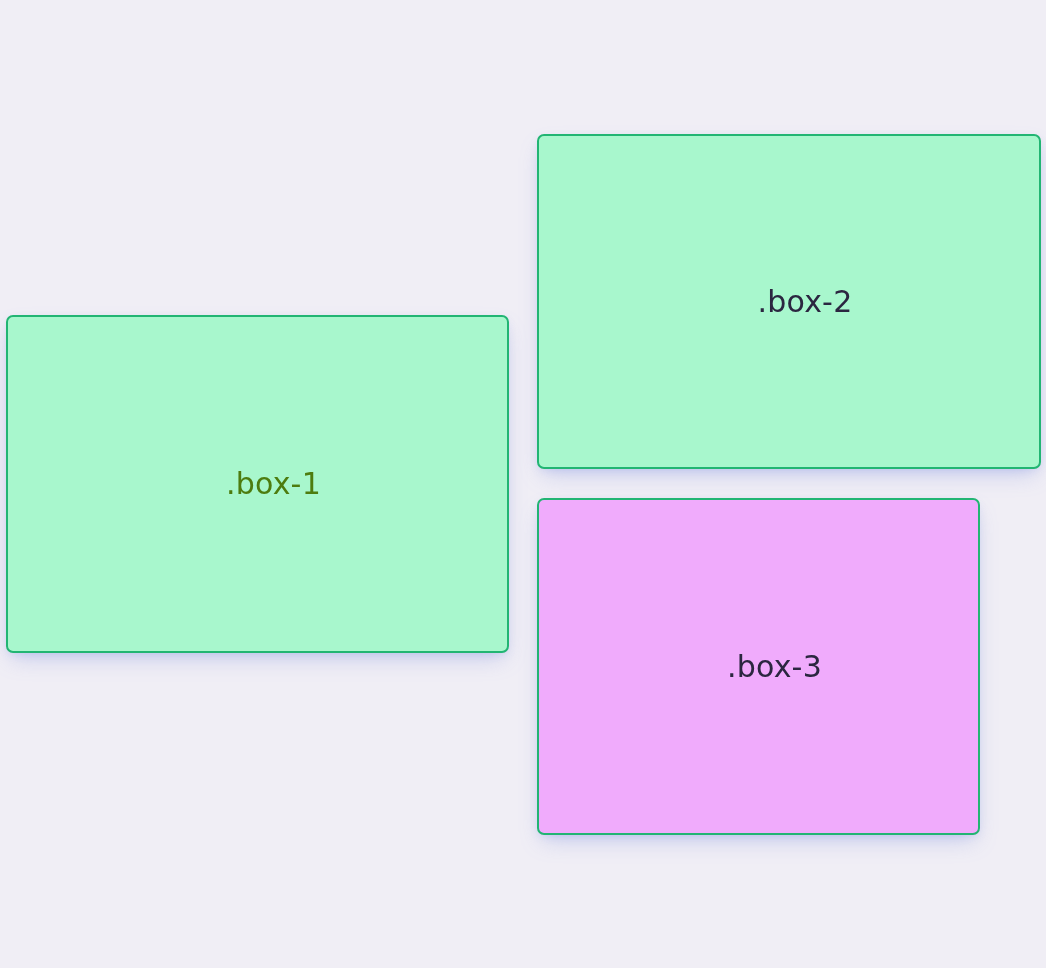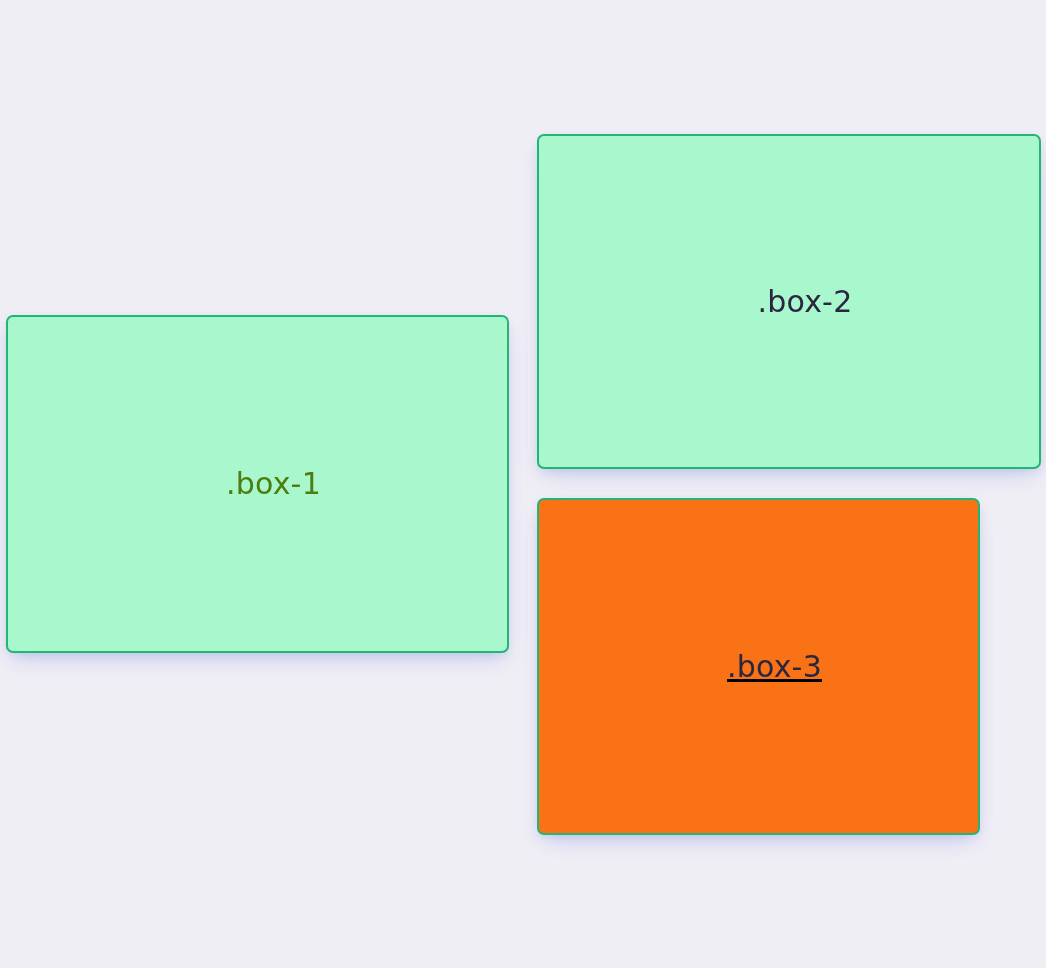--- a/index.html
+++ b/index.html
@@ -76,17 +76,17 @@
 <div id="canvas" style="background: rgb(240, 238, 245); width: 1046px; height: 968px;">
 
   <div class="box" id="box-1" style="left: 6px; top: 315px; width: 503px; height: 338px; background: rgb(168, 247, 205); border-color: rgb(34, 181, 115);">
     <span class="box-label" style="color: #4d7c0f;">.box-1</span>
   </div>
 
   <div class="box" id="box-2" style="left: 537px; top: 134px; width: 504px; height: 335px; background: rgb(168, 247, 205); border-color: rgb(34, 181, 115);">
     <span class="box-label" style="color: rgb(43, 38, 64);">.box-2</span>
   </div>
 
-  <div class="box" id="box-3" style="left: 537px; top: 498px; width: 443px; height: 337px; background: #f97316; border-color: rgb(34, 181, 115); text-decoration: underline;">
+  <div class="box" id="box-3" style="left: 537px; top: 498px; width: 443px; height: 337px; background: #f0abfc; border-color: rgb(34, 181, 115);">
     <span class="box-label" style="color: rgb(43, 38, 64);">.box-3</span>
   </div>
 
 </div>
 
 </body></html>

